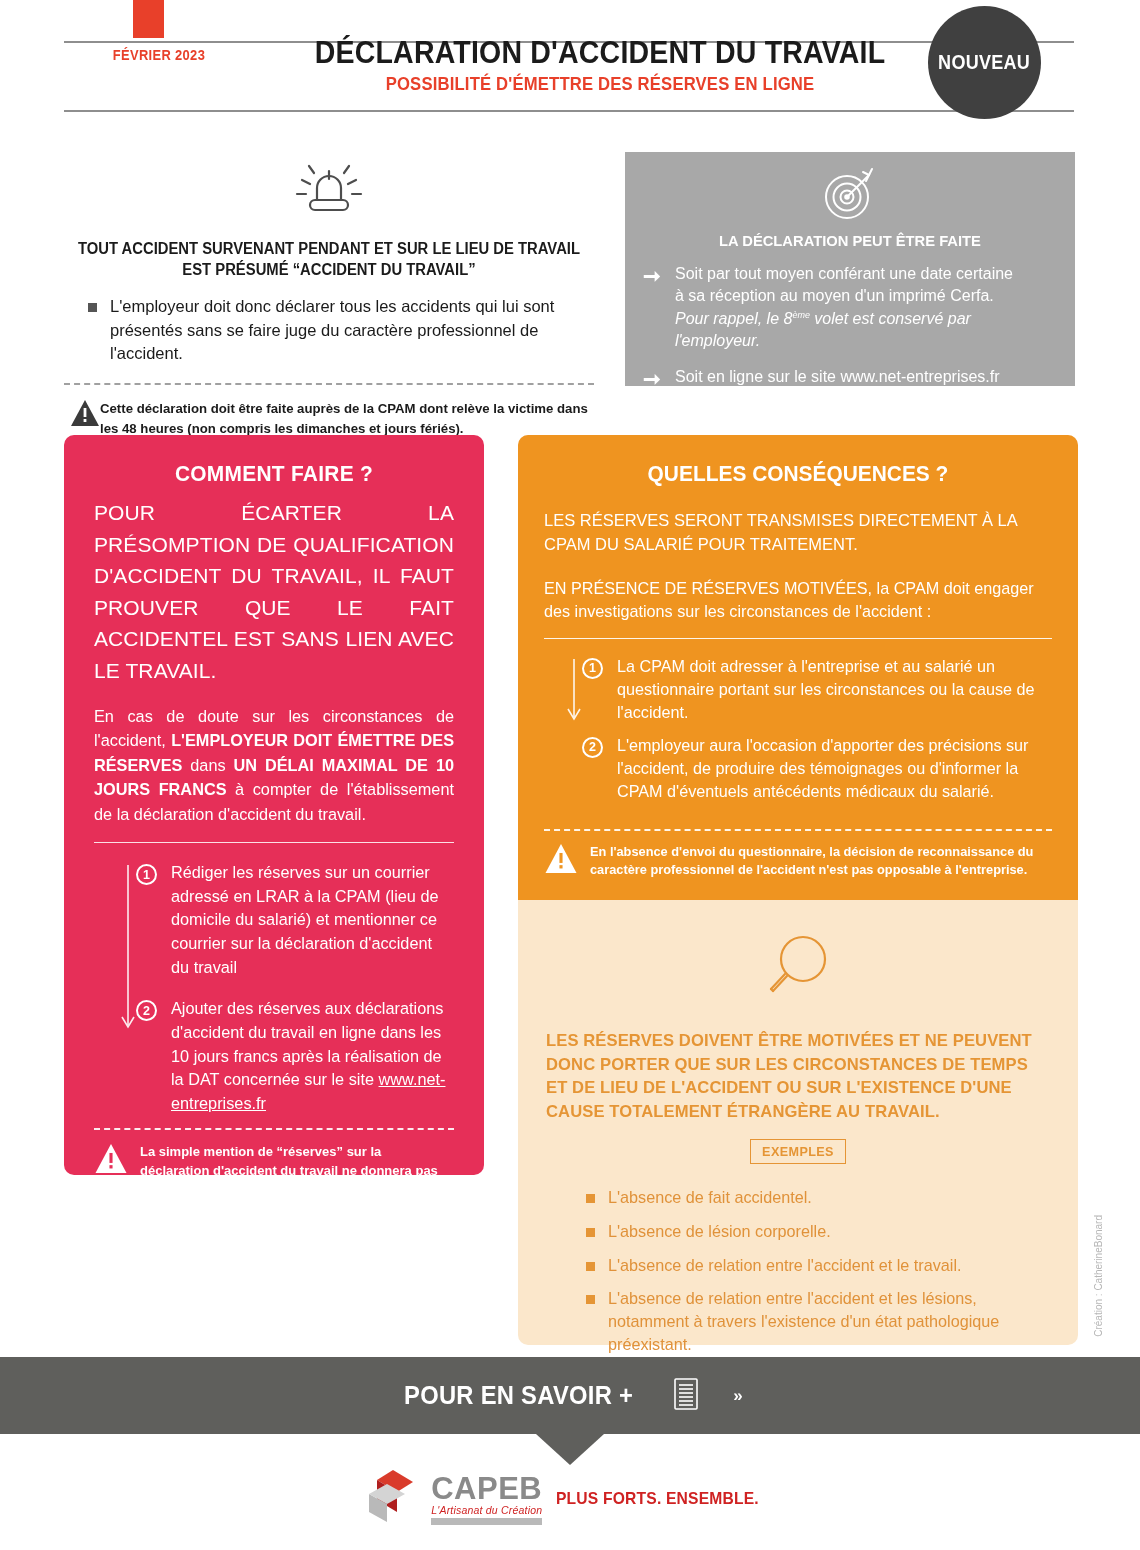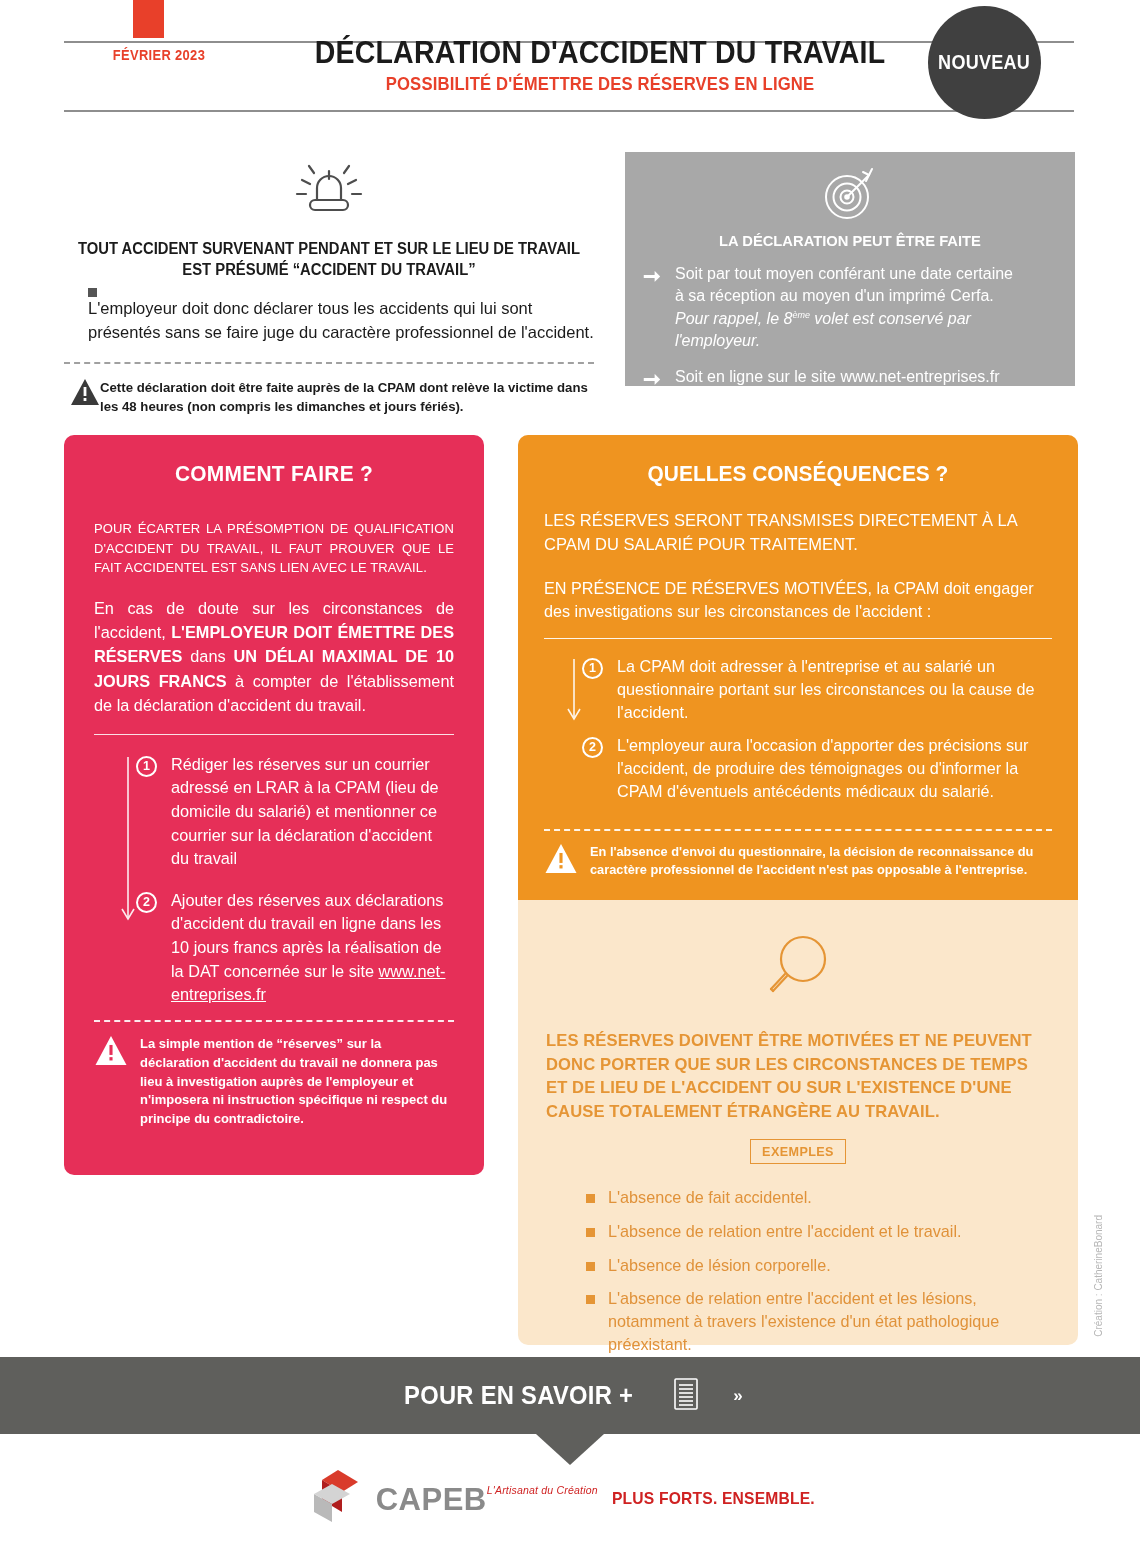--- a/index.html
+++ b/index.html
@@ -39,21 +39,21 @@
   }
   .nouveau-badge span { transform: scaleX(.9); display:block; }
 
   
   .topleft { position:absolute; left:64px; top:150px; width:530px; }
   .siren-icon { width:100%; height:72px; display:flex; justify-content:center; align-items:flex-end; }
   .tl-heading {
     margin-top:16px; text-align:center; font-size:15.6px; font-weight:700;
     color:#1b1b1b; line-height:1.35; transform:scaleX(.95); transform-origin:center;
   }
-  .tl-bullet { display:flex; padding-left:24px;flex-direction:column; }
+  .tl-bullet { display:flex; margin-top:15px; padding-left:24px; }
   .sq-bullet {
     width:9px; height:9px; background:#555; flex:0 0 9px; margin-top:8px; margin-right:13px;
   }
   .tl-bullet p { font-size:16.5px; color:#1b1b1b; line-height:1.42; }
   .dashed-sep {
     margin-top:18px; border-top:2px dashed #a0a0a0; width:100%;
   }
   .warn-row { display:flex; margin-top:14px; padding-left:6px; }
   .warn-row p { font-size:13.2px; font-weight:600; color:#1b1b1b; line-height:1.45; margin-left:0; }
 
@@ -73,21 +73,21 @@
   sup.eme { font-size:9px; vertical-align:super; }
 
   
   .pinkbox {
     position:absolute; left:64px; top:435px; width:420px; height:740px;
     background:#e62f58; border-radius:10px; color:#fff; padding:26px 30px 0 30px;
   }
   .pb-title { text-align:center; font-size:22px; font-weight:700; letter-spacing:.3px;
     transform:scaleX(.95); transform-origin:center; }
   .pb-caps {
-    margin-top:32px; font-size:13px; line-height:1.5; letter-spacing:.1px;
+    margin-top:10px; font-size:21px; line-height:1.5; letter-spacing:.1px;
     text-align:justify;
   }
   .pb-body { margin-top:18px; font-size:16.3px; line-height:1.5; text-align:justify; }
   .pb-body b { font-weight:700; }
   .pb-hr { margin-top:16px; border-top:1.5px solid rgba(255,255,255,.85); width:100%; }
   .num-list { margin-top:18px; }
   .num-item { display:flex; margin-bottom:13px; }
   .num-circle {
     flex:0 0 21px; width:21px; height:21px; border-radius:50%;
     border:2px solid #fff; color:#fff; font-size:12.5px; font-weight:700;
@@ -156,21 +156,21 @@
   .fb-chev { color:#fff; font-size:17px; font-weight:700; letter-spacing:-1px; }
   .fb-notch {
     position:absolute; left:536px; top:1434px; width:0; height:0;
     border-left:34px solid transparent; border-right:34px solid transparent;
     border-top:31px solid #5f5f5c;
   }
   .footerlogo {
     position:absolute; left:0; top:1468px; width:1140px;
     display:flex; align-items:center; justify-content:center; gap:14px;
   }
-  .logo-text { display:flex; line-height:1; }
+  .logo-text { display:flex; flex-direction:column; line-height:1; }
   .logo-capeb { font-size:31px; font-weight:700; color:#8a8a8a; letter-spacing:.5px; }
   .logo-tag { font-size:10.5px; color:#cf2222; font-style:italic; margin-top:1px; letter-spacing:.2px; }
   .logo-bar { height:7px; background:#b9b9b9; margin-top:3px; }
   .slogan { font-size:17px; font-weight:600; color:#cf2222; letter-spacing:.2px;
     transform:scaleX(.92); transform-origin:left center; }
 </style>
 </head>
 <body>
 
 <div class="page">
@@ -342,25 +342,25 @@
     </div>
     <div class="peach-caps">LES RÉSERVES DOIVENT ÊTRE MOTIVÉES ET NE PEUVENT DONC PORTER QUE SUR LES CIRCONSTANCES DE TEMPS ET DE LIEU DE L'ACCIDENT OU SUR L'EXISTENCE D'UNE CAUSE TOTALEMENT ÉTRANGÈRE AU TRAVAIL.</div>
     <div class="exemples-badge">EXEMPLES</div>
     <div class="ex-list">
       <div class="ex-item">
         <span class="ex-sq"></span>
         <p>L'absence de fait accidentel.</p>
       </div>
       <div class="ex-item">
         <span class="ex-sq"></span>
-        <p>L'absence de relation entre l'accident et le travail.</p>
+        <p>L'absence de lésion corporelle.</p>
       </div>
       <div class="ex-item">
         <span class="ex-sq"></span>
-        <p>L'absence de lésion corporelle.</p>
+        <p>L'absence de relation entre l'accident et le travail.</p>
       </div>
       <div class="ex-item">
         <span class="ex-sq"></span>
         <p>L'absence de relation entre l'accident et les lésions, notamment à travers l'existence d'un état pathologique préexistant.</p>
       </div>
       <div class="ex-item">
         <span class="ex-sq"></span>
         <p>L'absence de témoin.</p>
       </div>
     </div>

